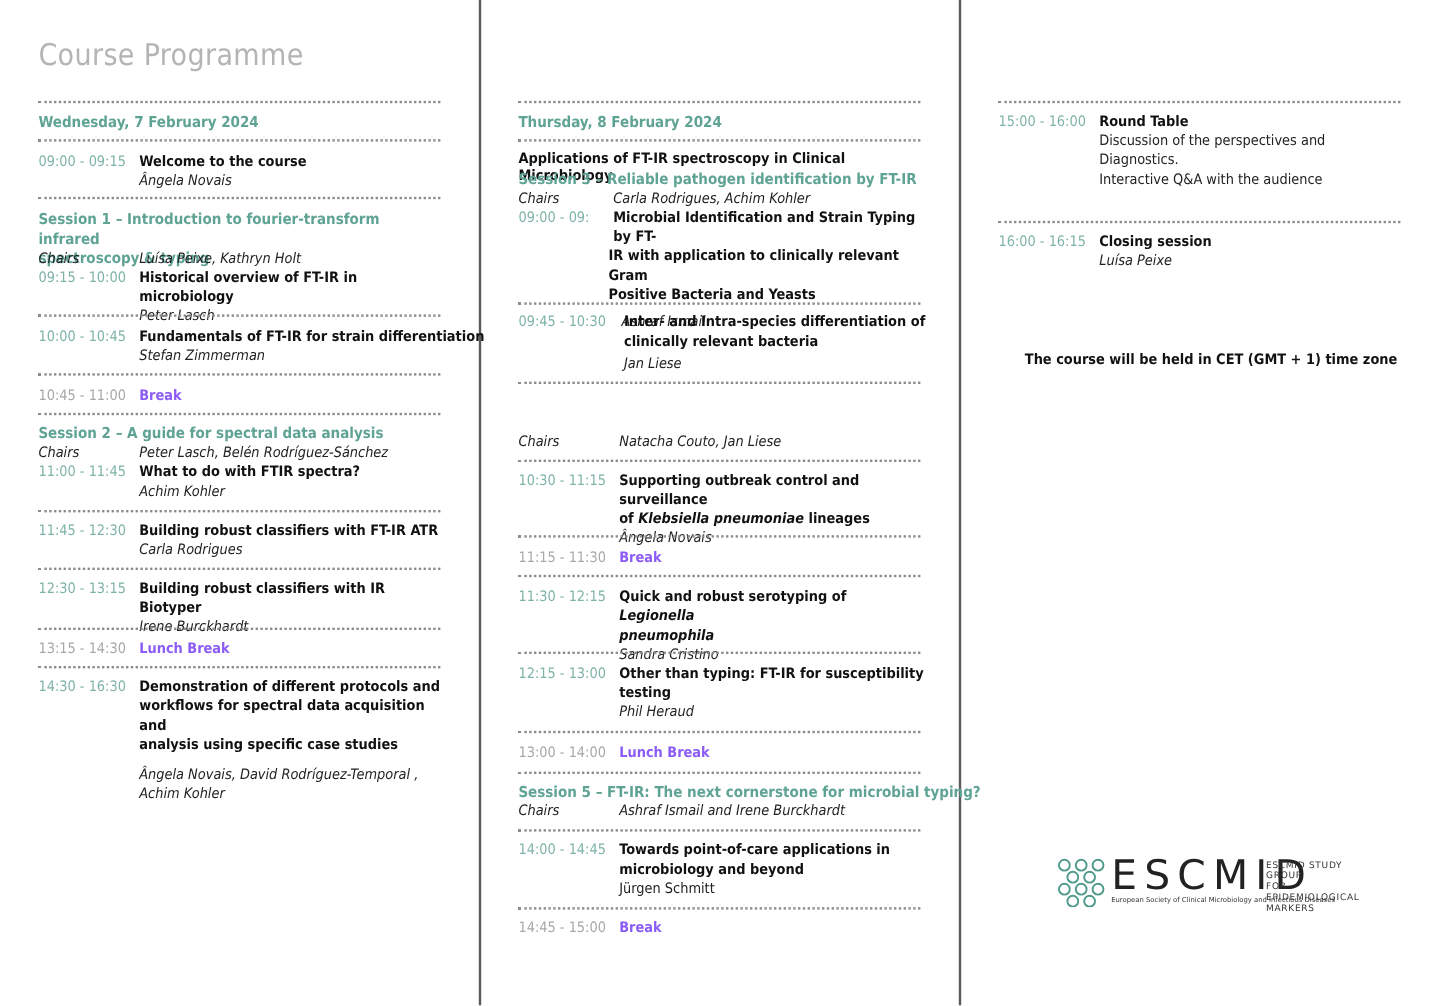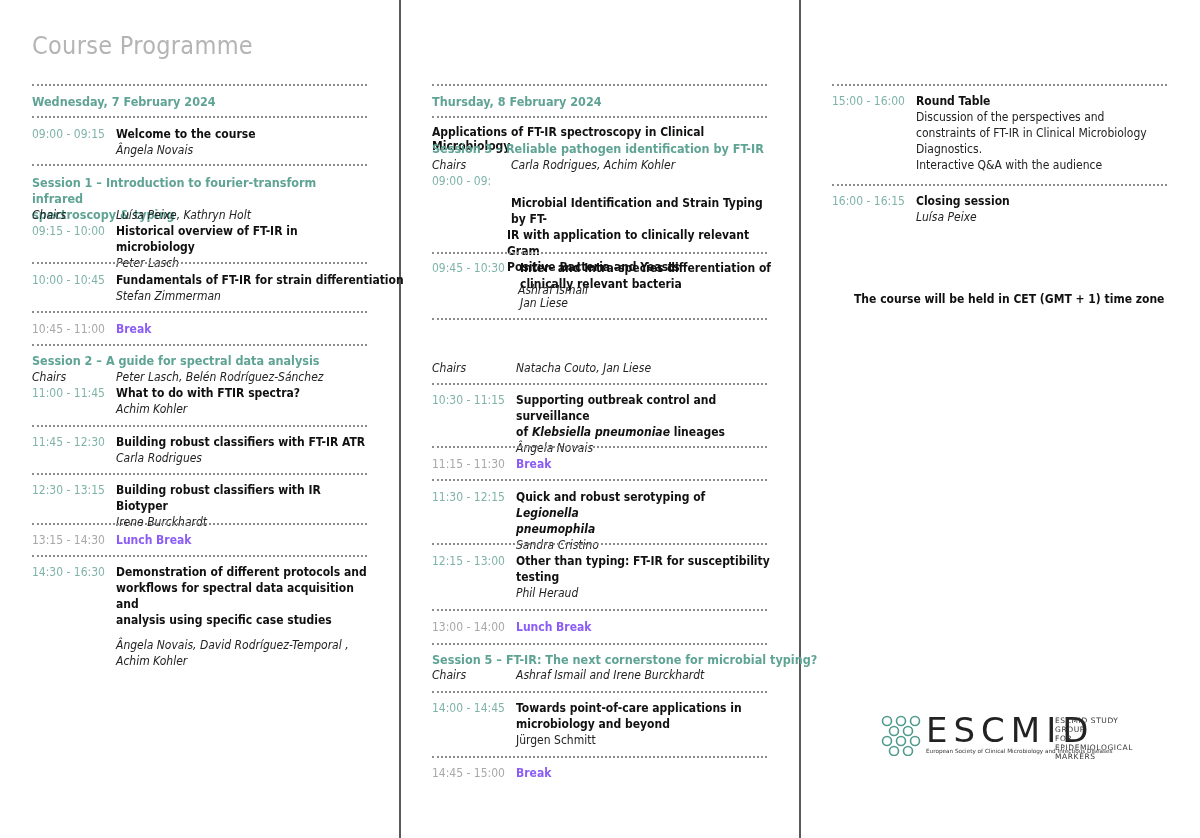--- a/index.html
+++ b/index.html
@@ -146,21 +146,21 @@
 
   <div class="abs header-bold" style="top:125px;">Applications of FT-IR spectroscopy in Clinical Microbiology</div>
   <div class="abs session" style="top:141px;">Session 3 – Reliable pathogen identification by FT-IR</div>
   <div class="row" style="top:157px;">
     <span class="chairs-lbl">Chairs</span>
     <div class="content speaker" style="left:79px;">Carla Rodrigues, Achim Kohler</div>
   </div>
   <div class="row" style="top:173px;">
     <span class="time">09:00 - 09:</span>
     <div class="content" style="left:75px; width:265px;">
-      <div class="talk" style="padding-left:4px;margin-top:22px;">Microbial Identification and Strain Typing by FT-</div>
+      <div class="talk" style="padding-left:4px;">Microbial Identification and Strain Typing by FT-</div>
       <div class="talk">IR with application to clinically relevant Gram</div>
       <div class="talk">Positive Bacteria and Yeasts</div>
       <div class="speaker" style="margin-top:7px; padding-left:11px;">Ashraf Ismail</div>
     </div>
   </div>
   <div class="dots" style="top:252px;"></div>
 
   <div class="row" style="top:260px;">
     <span class="time">09:45 - 10:30</span>
     <div class="content" style="left:88px;">
@@ -248,21 +248,20 @@
   </div>
 </section>
 
 <section class="col col3">
   <div class="dots" style="top:84px;"></div>
   <div class="row" style="top:93px;">
     <span class="time">15:00 - 16:00</span>
     <div class="content">
       <div class="talk">Round Table</div>
       <div class="plain">Discussion of the perspectives and</div>
-      <div class="plain">constraints of FT-IR in Clinical Microbiology</div>
       <div class="plain">Diagnostics.</div>
       <div class="plain">Interactive Q&amp;A with the audience</div>
     </div>
   </div>
   <div class="dots" style="top:184px;"></div>
   <div class="row" style="top:193px;">
     <span class="time">16:00 - 16:15</span>
     <div class="content">
       <div class="talk">Closing session</div>
       <div class="speaker">Luísa Peixe</div>

